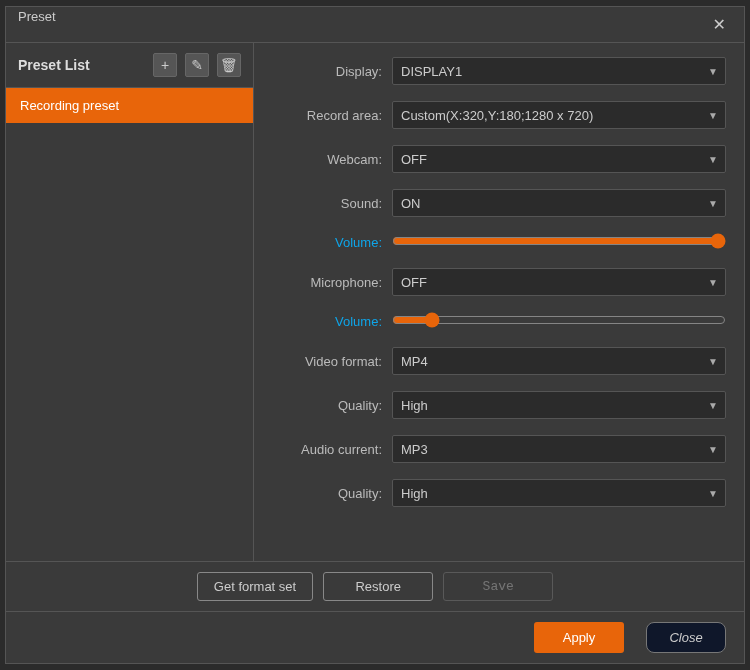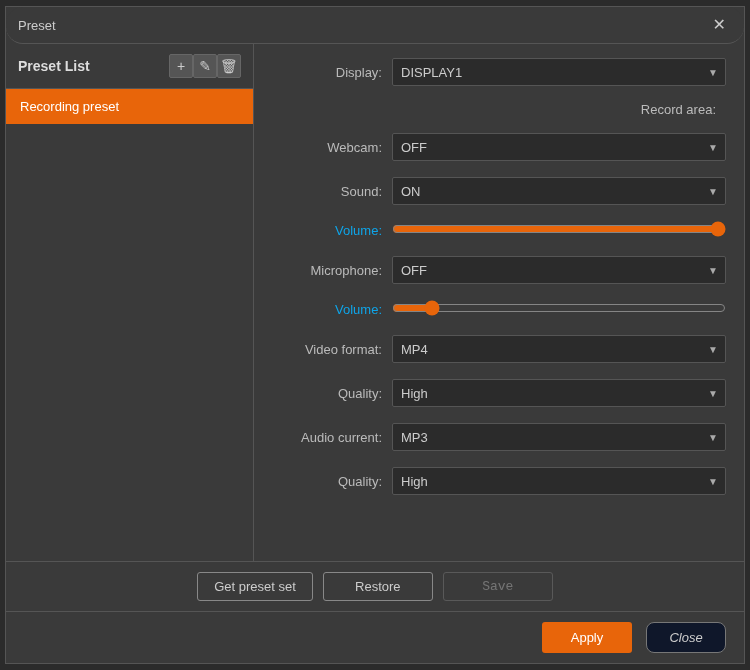--- a/index.html
+++ b/index.html
@@ -19,27 +19,25 @@
       background: #3a3a3a;
       border: 1px solid #555;
       width: 740px;
       height: 658px;
       display: flex;
       flex-direction: column;
       position: relative;
     }
     .title-bar {
       background: #3a3a3a;
-      padding: 8px 12px;
-      display: flex;
-      align-items: center;
+      padding: 2px 12px;
+      display: flex;
       justify-content: space-between;
       border-bottom: 1px solid #555;
       min-height: 36px;
-      border-radius: 17px;
     }
     .title-bar-title {
       font-size: 13px;
       color: #ccc;
     }
     .close-btn {
       background: none;
       border: none;
       color: #ccc;
       font-size: 16px;
@@ -56,20 +54,21 @@
       width: 248px;
       background: #3a3a3a;
       border-right: 1px solid #555;
       display: flex;
       flex-direction: column;
     }
     .sidebar-header {
       padding: 10px 12px;
       display: flex;
       align-items: center;
+      gap: 8px;
       border-bottom: 1px solid #555;
     }
     .sidebar-header-title {
       font-size: 14px;
       color: #ddd;
       font-weight: bold;
       flex: 1;
     }
     .icon-btn {
       background: #555;
@@ -182,21 +181,21 @@
     }
     .btn-outline.disabled {
       opacity: 0.4;
       cursor: default;
       font-family: Liberation Mono, monospace;
     }
     .bottom-bar {
       padding: 10px 18px;
       display: flex;
       justify-content: flex-end;
-      gap: 14px;
+      gap: 22px;
       border-top: 1px solid #555;
       background: #3a3a3a;
     }
     .btn-apply {
       background: #e8650a;
       border: none;
       color: #fff;
       padding: 7px 28px;
       font-size: 13px;
       cursor: pointer;
@@ -243,20 +242,25 @@
         <span class="field-label">Display:</span>
         <div class="select-wrapper">
           <select>
             <option>DISPLAY1</option>
           </select>
         </div>
       </div>
 
       <div class="field-row">
         <span class="field-label">Record area:</span>
+        <div class="select-wrapper">
+          <select>
+            <option>Custom(X:320,Y:180;1280 x 720)</option>
+          </select>
+        </div>
       </div>
 
       <div class="field-row">
         <span class="field-label">Webcam:</span>
         <div class="select-wrapper">
           <select>
             <option>OFF</option>
             <option>ON</option>
           </select>
         </div>
@@ -338,21 +342,21 @@
             <option>Medium</option>
             <option>Low</option>
           </select>
         </div>
       </div>
 
     </div>
   </div>
 
   <div class="footer-buttons">
-    <button class="btn-outline">Get preset set</button>
+    <button class="btn-outline">Get format set</button>
     <button class="btn-outline">Restore</button>
     <button class="btn-outline disabled">Save</button>
   </div>
 
   <div class="bottom-bar">
     <button class="btn-apply">Apply</button>
     <button class="btn-close">Close</button>
   </div>
 </div>
 

